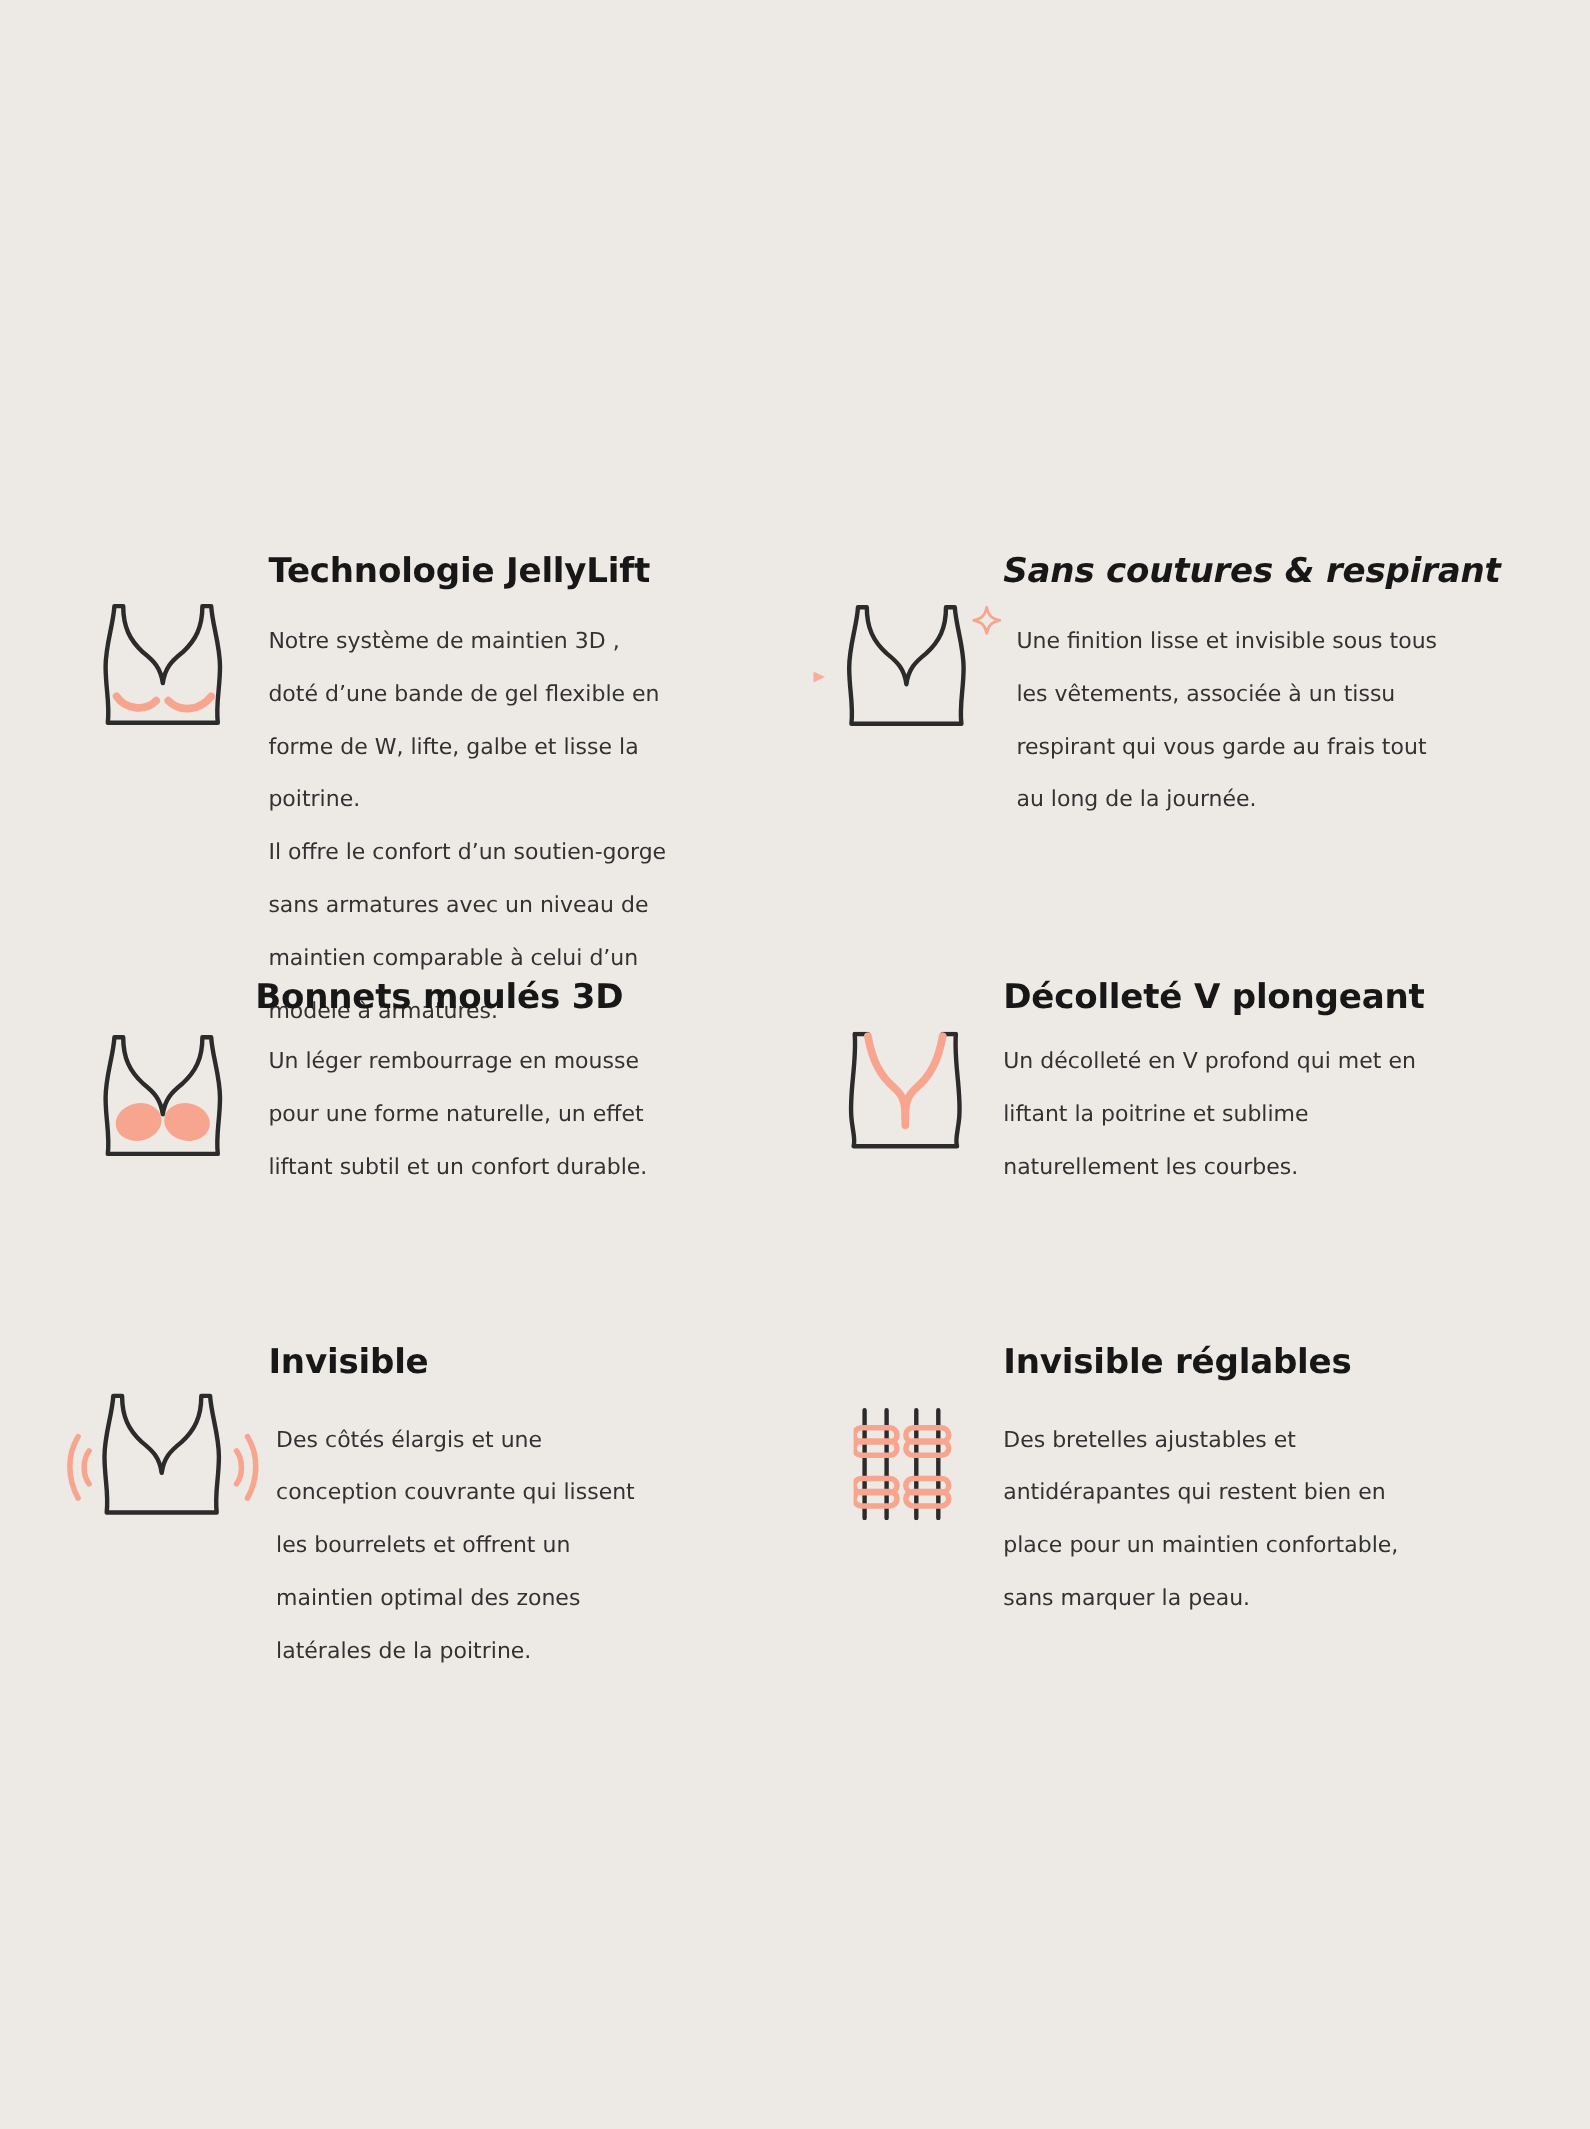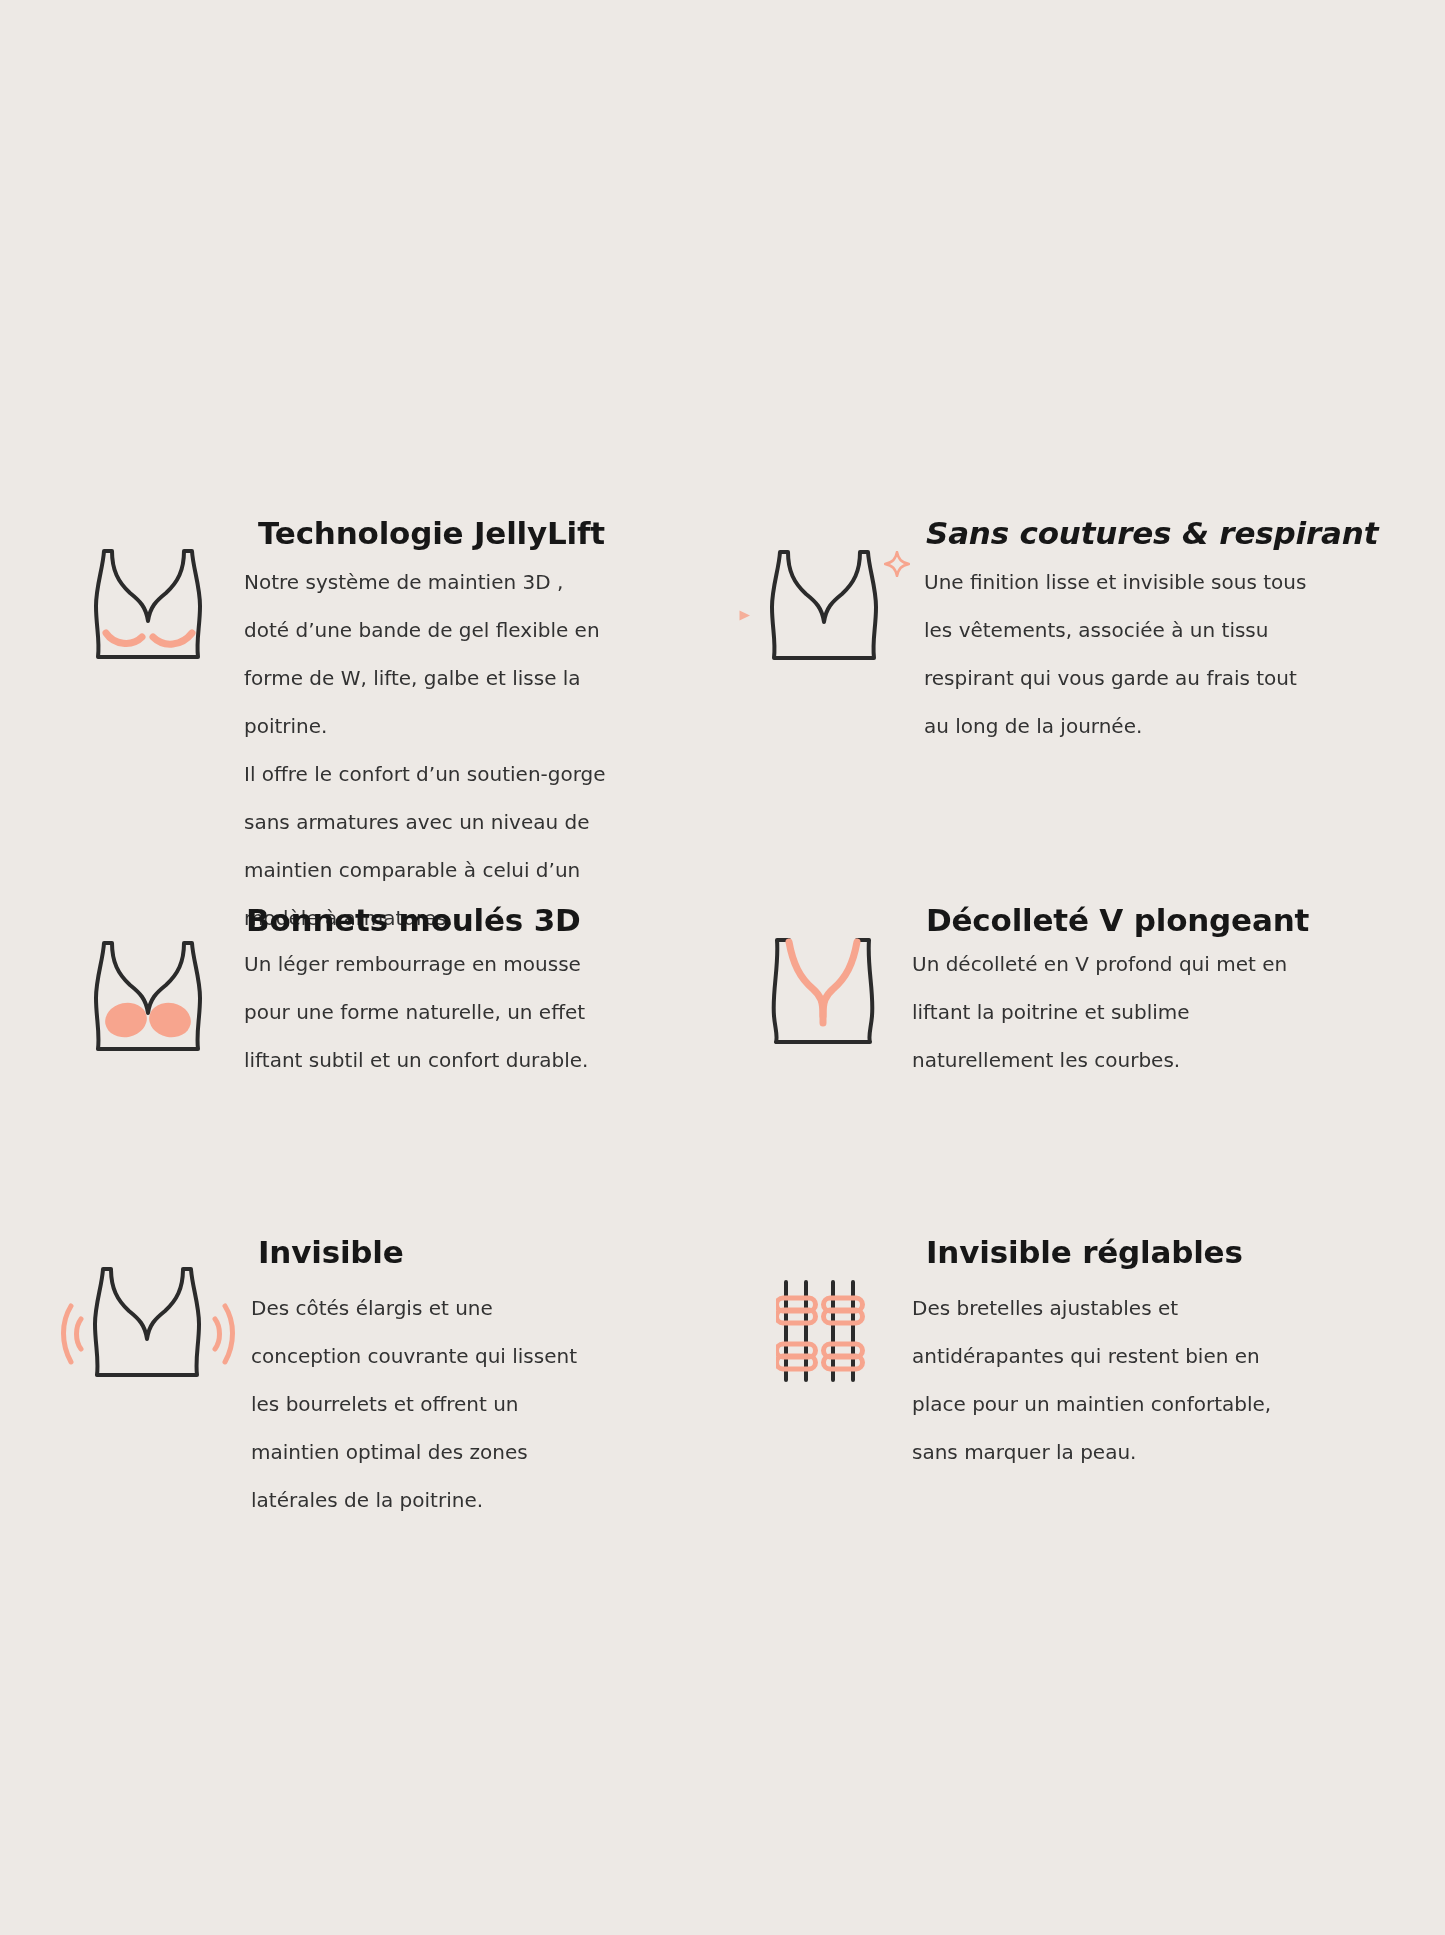--- a/index.html
+++ b/index.html
@@ -5,21 +5,21 @@
   html,body{margin:0;padding:0;}
   body{
     width:1445px;height:1935px;
     background:#EDE9E5;
     position:relative;
     font-family:"DejaVu Sans","Liberation Sans",sans-serif;
     overflow:hidden;
   }
   .feature-title{
     position:absolute;
-    margin:14px;
+    margin:0;
     font-size:31px;
     font-weight:700;
     line-height:38px;
     letter-spacing:-0.2px;
     color:#171717;
     white-space:nowrap;
   }
   .feature-body{
     position:absolute;
     margin:0;

